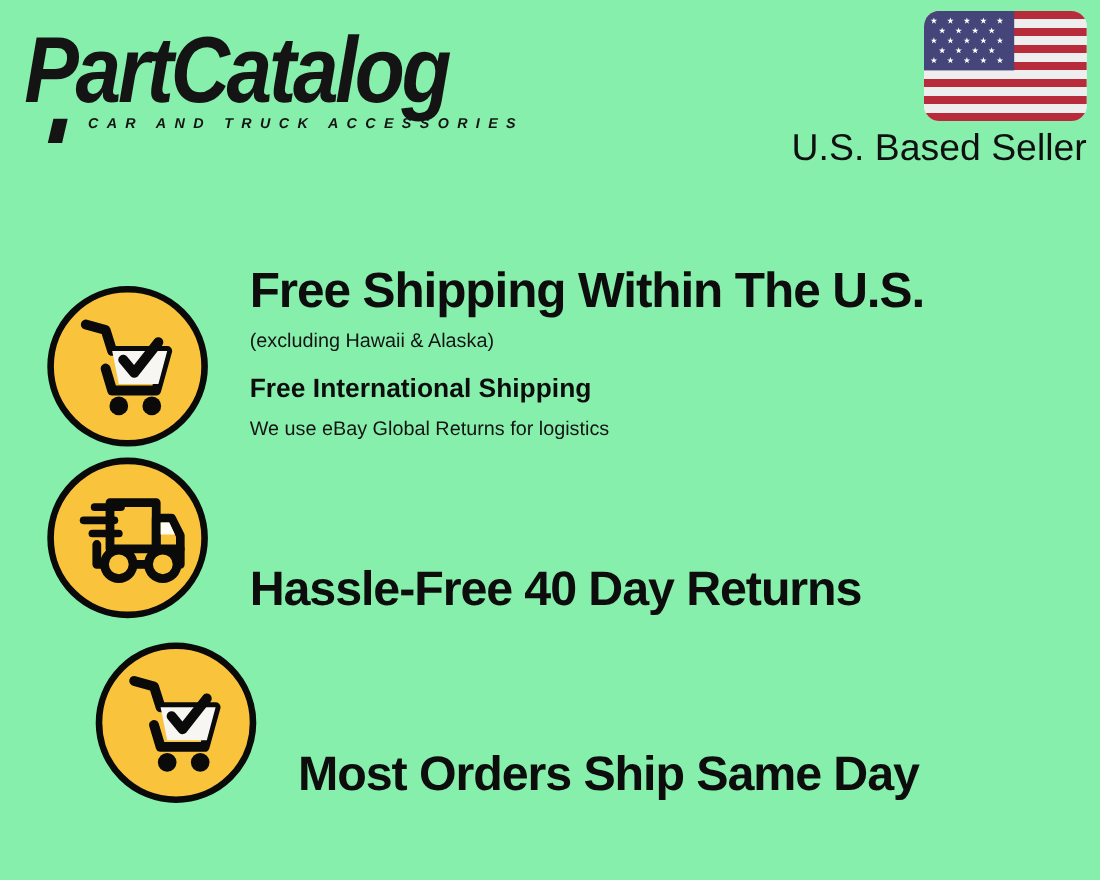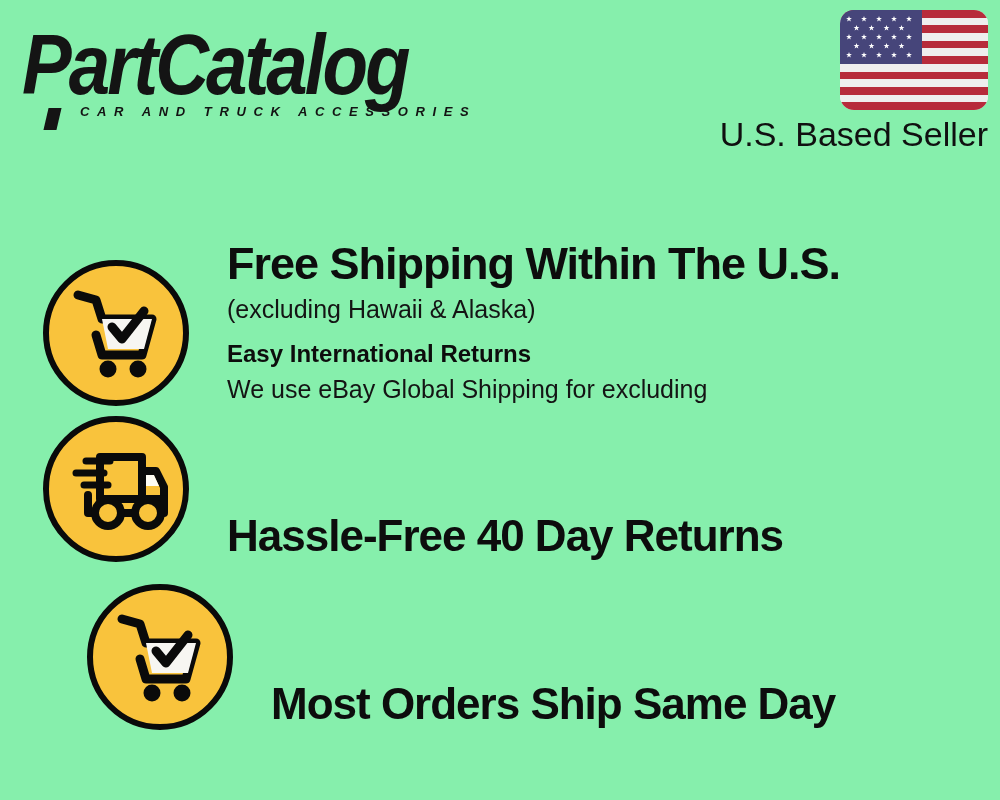--- a/index.html
+++ b/index.html
@@ -164,21 +164,21 @@
     font-weight: bold;
     font-size: 45px;
     line-height: 52px;
     letter-spacing: -1.0px;
     color: #0d0d0d;
     white-space: nowrap;
   }
   .feature-sub {
     font-family: "Liberation Sans", sans-serif;
     font-weight: normal;
-    font-size: 25px;
+    font-size: 18px;
     line-height: 34px;
     color: #141414;
     margin-top: 2px;
     white-space: nowrap;
   }
   .feature-sub-strong {
     font-family: "Liberation Sans", sans-serif;
     font-weight: bold;
     font-size: 24px;
     line-height: 32px;
@@ -255,22 +255,22 @@
           <path d="M12 10 L30 15 L36 34 L86 34 L76 70 L36 70 L30 50" fill="none" stroke="#0a0a0a" stroke-width="9" stroke-linecap="round" stroke-linejoin="round"></path>
           <polygon points="36,34 86,34 78,64 42,64" fill="#f7f6f2"></polygon>
           <path d="M46 42 L56 54 L78 26" fill="none" stroke="#0a0a0a" stroke-width="9" stroke-linecap="round" stroke-linejoin="round"></path>
           <circle cx="42" cy="84" r="8.5" fill="#0a0a0a"></circle>
           <circle cx="72" cy="84" r="8.5" fill="#0a0a0a"></circle>
         </svg>
       </div>
       <div class="feature-text">
         <div class="feature-headline">Free Shipping Within The U.S.</div>
         <div class="feature-sub">(excluding Hawaii &amp; Alaska)</div>
-        <div class="feature-sub-strong">Easy International Returns</div>
-        <div class="feature-sub">We use eBay Global Shipping for excluding</div>
+        <div class="feature-sub-strong">Free International Shipping</div>
+        <div class="feature-sub">We use eBay Global Returns for logistics</div>
       </div>
     </div>
 
     <div class="feature-row feature-row-2">
       <div class="badge-circle">
         <svg width="104" height="84" viewBox="0 0 104 84">
           <path d="M22 14 L46 14" stroke="#0a0a0a" stroke-width="7" stroke-linecap="round"></path>
           <path d="M12 26 L40 26" stroke="#0a0a0a" stroke-width="7" stroke-linecap="round"></path>
           <path d="M20 38 L44 38" stroke="#0a0a0a" stroke-width="7" stroke-linecap="round"></path>
           <path d="M36 10 L78 10 L78 52 L36 52 Z" fill="none" stroke="#0a0a0a" stroke-width="8" stroke-linejoin="round"></path>

